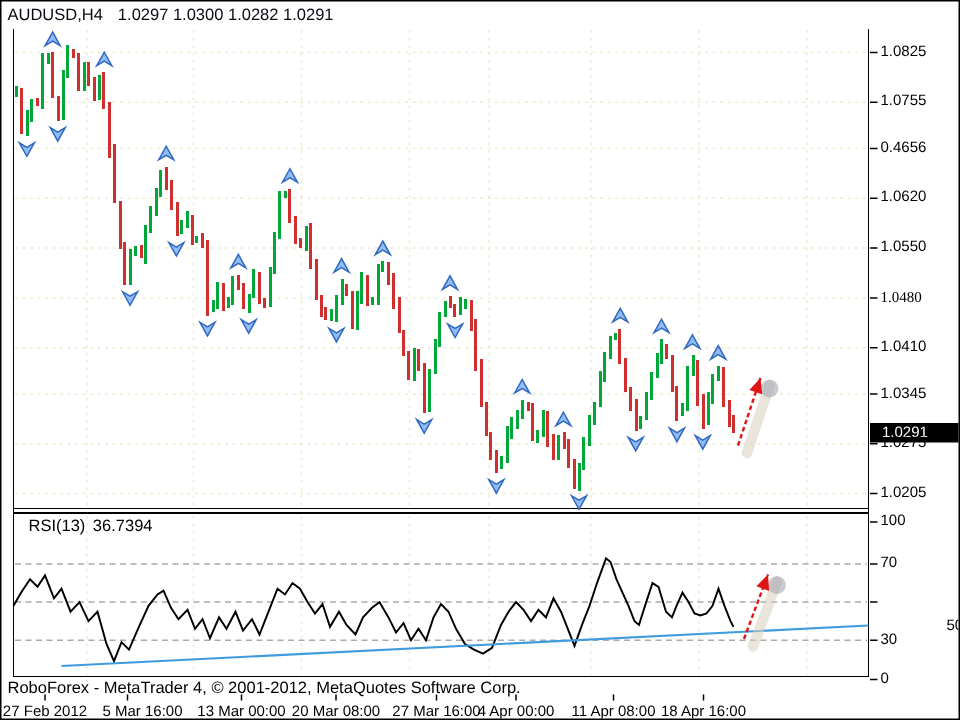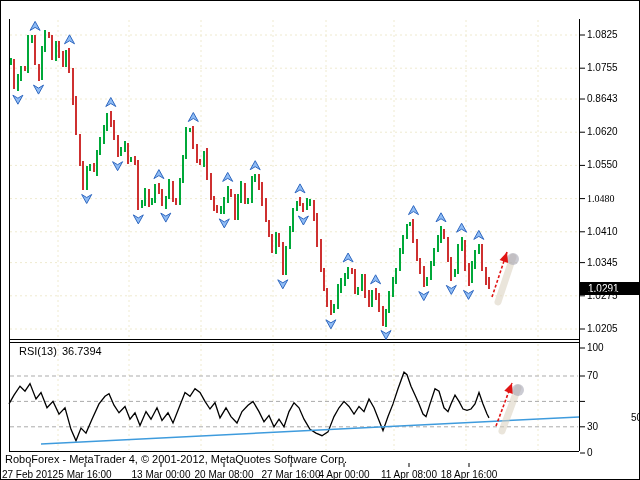--- a/index.html
+++ b/index.html
@@ -270,45 +270,48 @@
         <line x1="84" y1="462" x2="84" y2="466" stroke="#000"></line>
         <line x1="160" y1="462" x2="160" y2="466" stroke="#000"></line>
         <line x1="223" y1="462" x2="223" y2="466" stroke="#000"></line>
         <line x1="290" y1="462" x2="290" y2="466" stroke="#000"></line>
         <line x1="343" y1="462" x2="343" y2="466" stroke="#000"></line>
         <line x1="408" y1="462" x2="408" y2="466" stroke="#000"></line>
         <line x1="468" y1="462" x2="468" y2="466" stroke="#000"></line>
       </g>
   </svg>
 
+  <div id="titlebar" class="txt">
+    <span class="sym">AUDUSD,H4</span><span>1.0297 1.0300 1.0282 1.0291</span>
+  </div>
 
   <div id="rsi-caption" class="txt">
     <span>RSI(13)</span><span class="val">36.7394</span>
   </div>
 
   <div id="price-badge">1.0291</div>
 
   <div id="labels-layer">
       <div class="pricelab" style="top: 28px;">1.0825</div>
       <div class="pricelab" style="top: 61.1935px;">1.0755</div>
-      <div class="pricelab" style="top: 92.0161px;">0.8643</div>
+      <div class="pricelab" style="top: 92.0161px;">0.4656</div>
       <div class="pricelab" style="top: 125.21px;">1.0620</div>
       <div class="pricelab" style="top: 158.403px;">1.0550</div>
       <div class="pricelab" style="top: 191.597px; font-family: Liberation Serif, serif;">1.0480</div>
       <div class="pricelab" style="top: 224.79px;">1.0410</div>
       <div class="pricelab" style="top: 255.613px;">1.0345</div>
       <div class="pricelab" style="top: 288.806px;">1.0275</div>
       <div class="pricelab" style="top: 322px;">1.0205</div>
       <div class="pricelab" style="top: 341px;">100</div>
       <div class="pricelab" style="top: 369px;">70</div>
       <div class="pricelab" style="top: 411px; padding-left: 44px;">50</div>
       <div class="pricelab" style="top: 419.8px;">30</div>
       <div class="pricelab" style="top: 446px;">0</div>
       <div class="datelab" style="left: 29px;">27 Feb 2012</div>
-      <div class="datelab" style="left: 84px;">5 Mar 16:00</div>
+      <div class="datelab" style="left: 84px; padding-left: 20px;">5 Mar 16:00</div>
       <div class="datelab" style="left: 160px;">13 Mar 00:00</div>
       <div class="datelab" style="left: 223px;">20 Mar 08:00</div>
       <div class="datelab" style="left: 290px;">27 Mar 16:00</div>
       <div class="datelab" style="left: 343px;">4 Apr 00:00</div>
       <div class="datelab" style="left: 408px;">11 Apr 08:00</div>
       <div class="datelab" style="left: 468px;">18 Apr 16:00</div>
     </div>
 
   <div id="copyright" class="txt">RoboForex - MetaTrader 4, © 2001-2012, MetaQuotes Software Corp.</div>
 </div>

